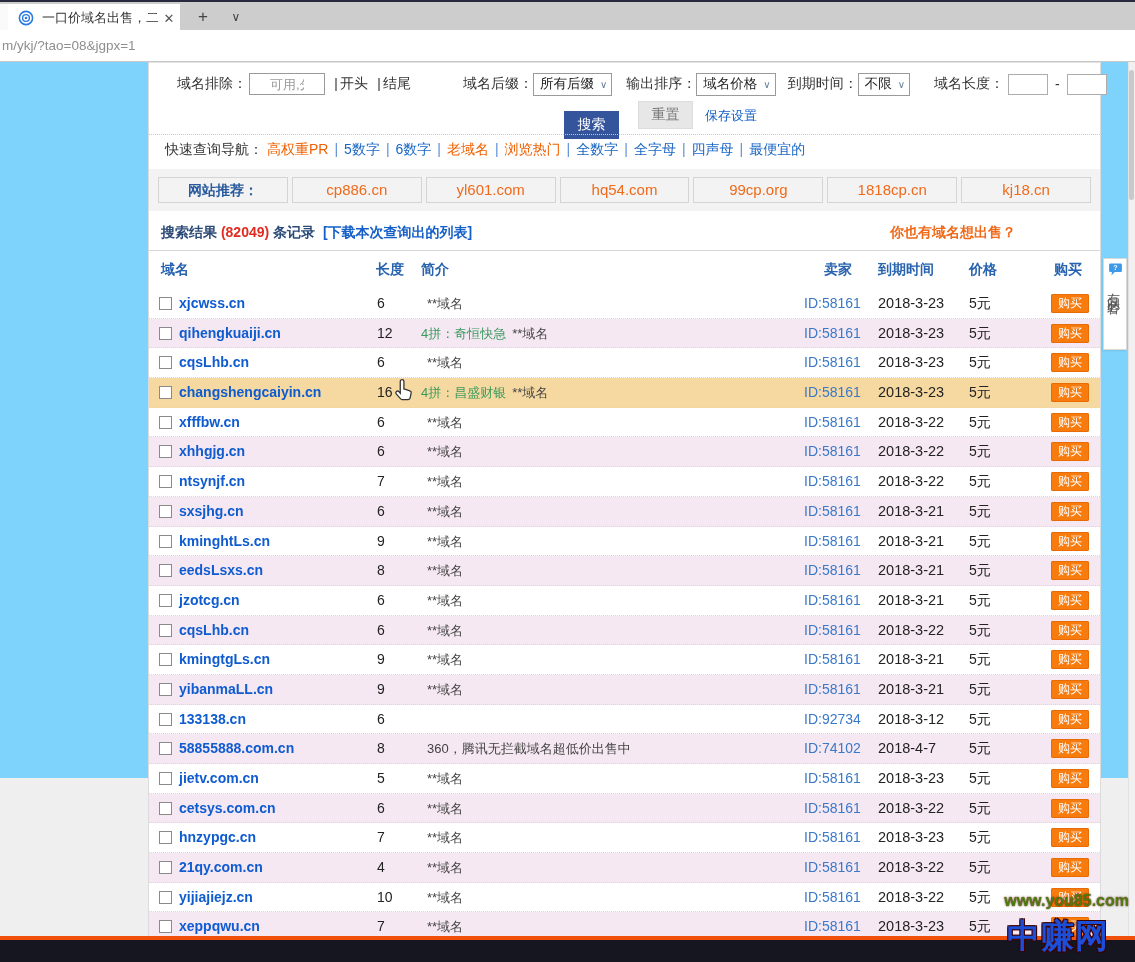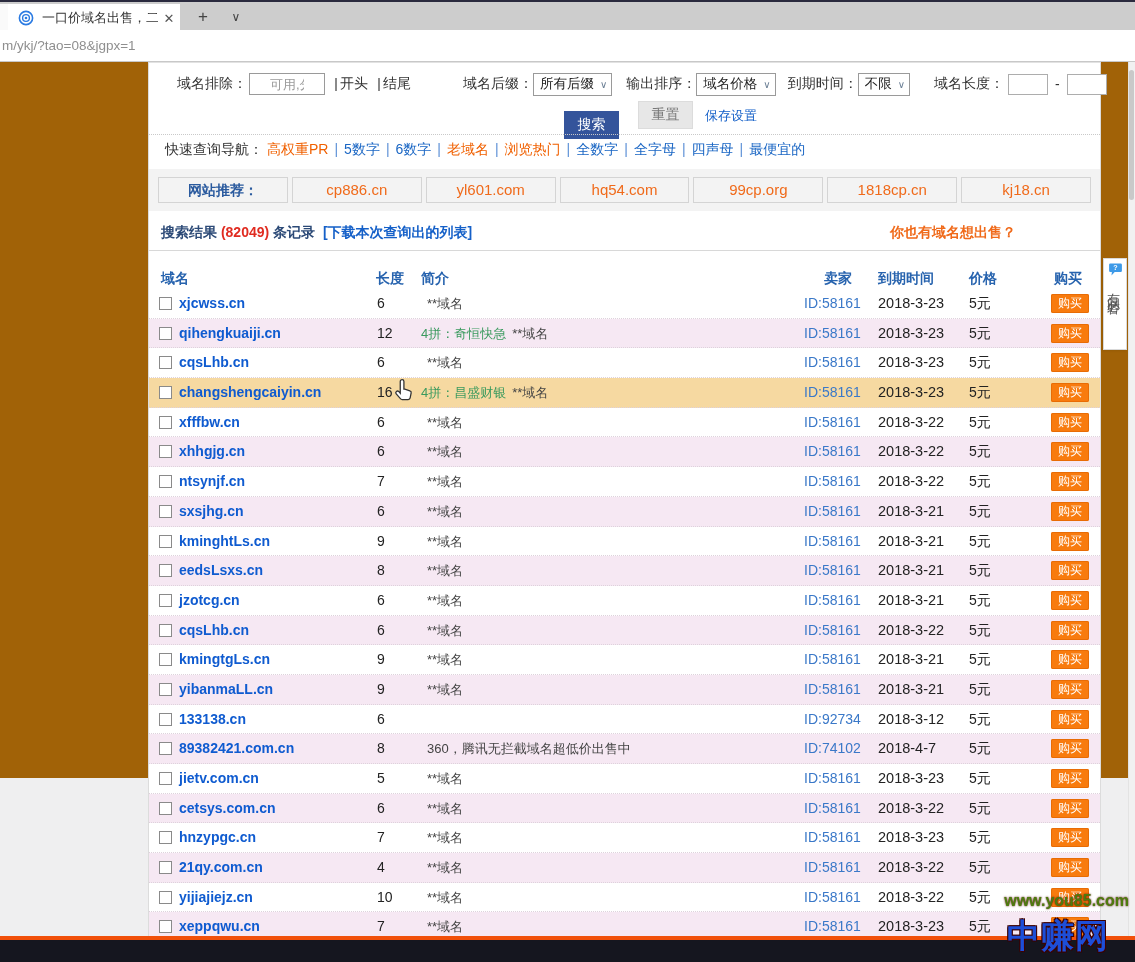--- a/index.html
+++ b/index.html
@@ -12,21 +12,21 @@
   .tab { position:absolute; left:8px; top:2px; width:172px; height:28px; background:#ffffff; display:flex; align-items:center; }
   .tab-favicon { width:16px; height:16px; margin-left:10px; flex:0 0 16px; }
   .tab-title { width:116px; margin-left:8px; font-size:13px; color:#333; white-space:nowrap; overflow:hidden; }
   .tab-close { margin-left:2px; font-size:13px; color:#555; width:18px; text-align:center; cursor:pointer; }
   .newtab-btn { position:absolute; left:188px; top:2px; width:30px; height:28px; text-align:center; line-height:26px; font-size:17px; color:#444; cursor:pointer; }
   .tabmenu-btn { position:absolute; left:222px; top:2px; width:28px; height:28px; text-align:center; line-height:26px; font-size:12px; color:#444; cursor:pointer; }
   .url-bar { position:absolute; left:0; top:30px; width:1135px; height:32px; background:#ffffff; border-bottom:1px solid #c8c8c8; }
   .url-text { position:absolute; left:2px; top:0; line-height:31px; font-size:13.5px; color:#8f8f8f; white-space:nowrap; }
 
   
-  .page { position:absolute; left:0; top:62px; width:1135px; height:716px; background:#a16207; }
+  .page { position:absolute; left:0; top:62px; width:1135px; height:716px; background:#7dd3fc; }
   .content { position:absolute; left:148px; top:0; width:953px; height:900px; background:#ffffff; border-left:1px solid #dcdcdc; border-right:1px solid #dcdcdc; border-top:1px solid #e2e2e2; }
 
   
   .filter-row { position:absolute; left:0; top:6px; right:0; height:30px; display:flex; align-items:center; padding-left:28px; font-size:14px; color:#333; white-space:nowrap; }
   .f-label { color:#333; }
   .f-input { width:76px; height:22px; border:1px solid #9a9a9a; background:#fff; font-size:13px; color:#555; padding:0 20px; margin-left:2px; }
   .f-input::placeholder { color:#9a9a9a; }
   .cbx { display:inline-block; width:13px; height:13px; border:1px solid #8a8a8a; background:#fff; vertical-align:-2px; margin:0 3px 0 10px; cursor:pointer; }
   .sel { display:inline-flex; align-items:center; justify-content:space-between; height:23px; border:1px solid #9a9a9a; background:#fff; font-size:13.5px; color:#222; padding:0 4px 0 6px; cursor:pointer; }
   .sel .chev { color:#6b7f95; font-size:10px; margin-left:6px; }
@@ -50,21 +50,21 @@
   
   .results-bar { position:absolute; left:0; top:150px; right:0; height:38px; line-height:38px; border-bottom:1px solid #d8d8d8; font-size:14px; white-space:nowrap; }
   .res-left { position:absolute; left:12px; top:0; }
   .res-label { color:#2c4a77; font-weight:bold; }
   .res-count { color:#e02b20; font-weight:bold; }
   .res-download { color:#1560c8; font-weight:bold; margin-left:4px; }
   .sell-link { position:absolute; right:84px; top:0; color:#f06a1a; font-weight:bold; }
 
   
   .thead { position:absolute; left:0; top:188px; right:0; height:38px; line-height:38px; font-size:14px; font-weight:bold; color:#2763ae; }
-  .thead span { position:absolute; top:8px; }
+  .thead span { position:absolute; top:0;font-family:Liberation Serif, serif; }
   .th-domain { left:12px; } .th-len { left:227px; } .th-intro { left:272px; }
   .th-seller { left:675px; } .th-date { left:729px; } .th-price { left:820px; } .th-buy { left:905px; }
 
   .rows { position:absolute; left:0; top:226px; right:0; bottom:0; overflow:hidden; }
   .trow { position:relative; height:29.7px; line-height:29.7px; border-bottom:1px dotted #ded2dc; }
   .trow.alt { background:#f6e8f3; }
   .trow.hl { background:#f6d9a1; }
   .trow .cb { position:absolute; left:10px; top:8px; width:13px; height:13px; border:1px solid #8a8a8a; background:#fff; cursor:pointer; }
   .c-domain { position:absolute; left:30px; top:0; font-size:14px; font-weight:bold; color:#0f5bd0; }
   .c-len { position:absolute; left:228px; top:0; font-size:14px; color:#222; }
@@ -332,21 +332,21 @@
     <a class="c-domain">133138.cn</a>
     <span class="c-len">6</span>
     <span class="c-intro-wrap"><span class="c-green"></span><span></span></span>
     <a class="c-seller">ID:92734</a>
     <span class="c-date">2018-3-12</span>
     <span class="c-price">5元</span>
     <a class="c-buy">购买</a>
   </div>
         <div class="trow alt">
     <span class="cb"></span>
-    <a class="c-domain">89382421.com.cn</a>
+    <a class="c-domain">58855888.com.cn</a>
     <span class="c-len">8</span>
     <span class="c-intro-wrap"><span class="c-green"></span><span>360，腾讯无拦截域名超低价出售中</span></span>
     <a class="c-seller">ID:74102</a>
     <span class="c-date">2018-4-7</span>
     <span class="c-price">5元</span>
     <a class="c-buy">购买</a>
   </div>
         <div class="trow">
     <span class="cb"></span>
     <a class="c-domain">jietv.com.cn</a>

